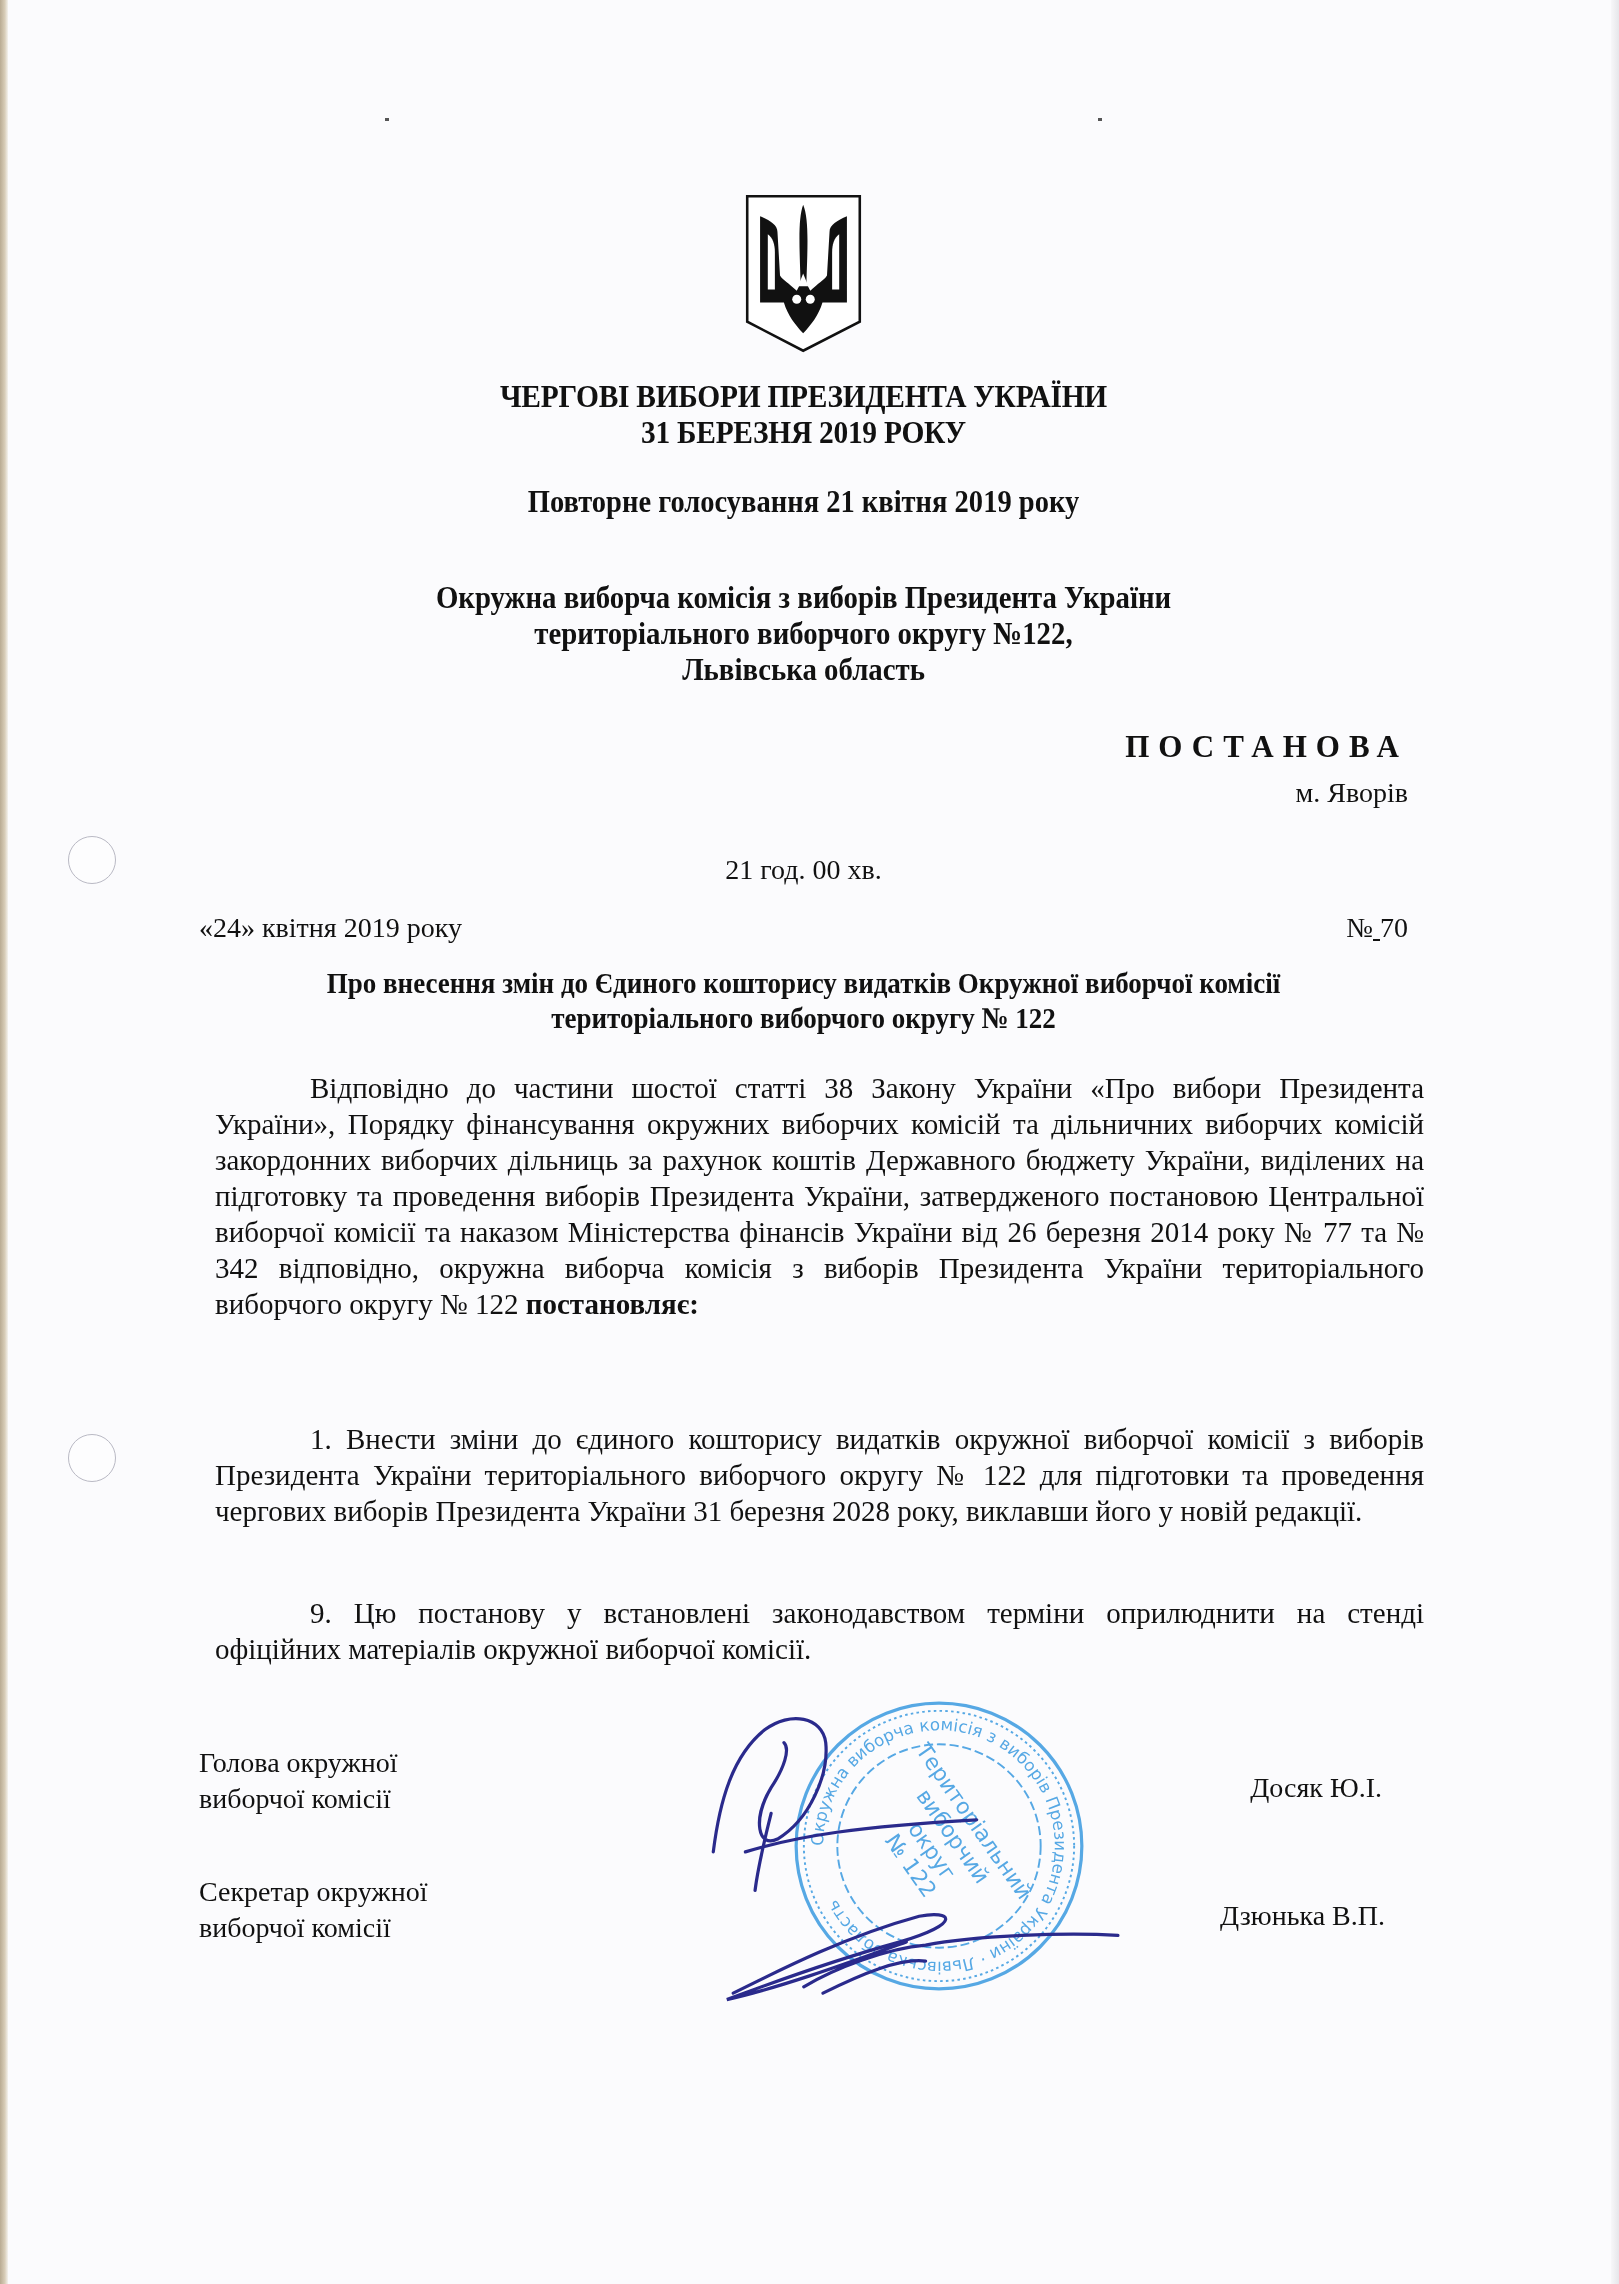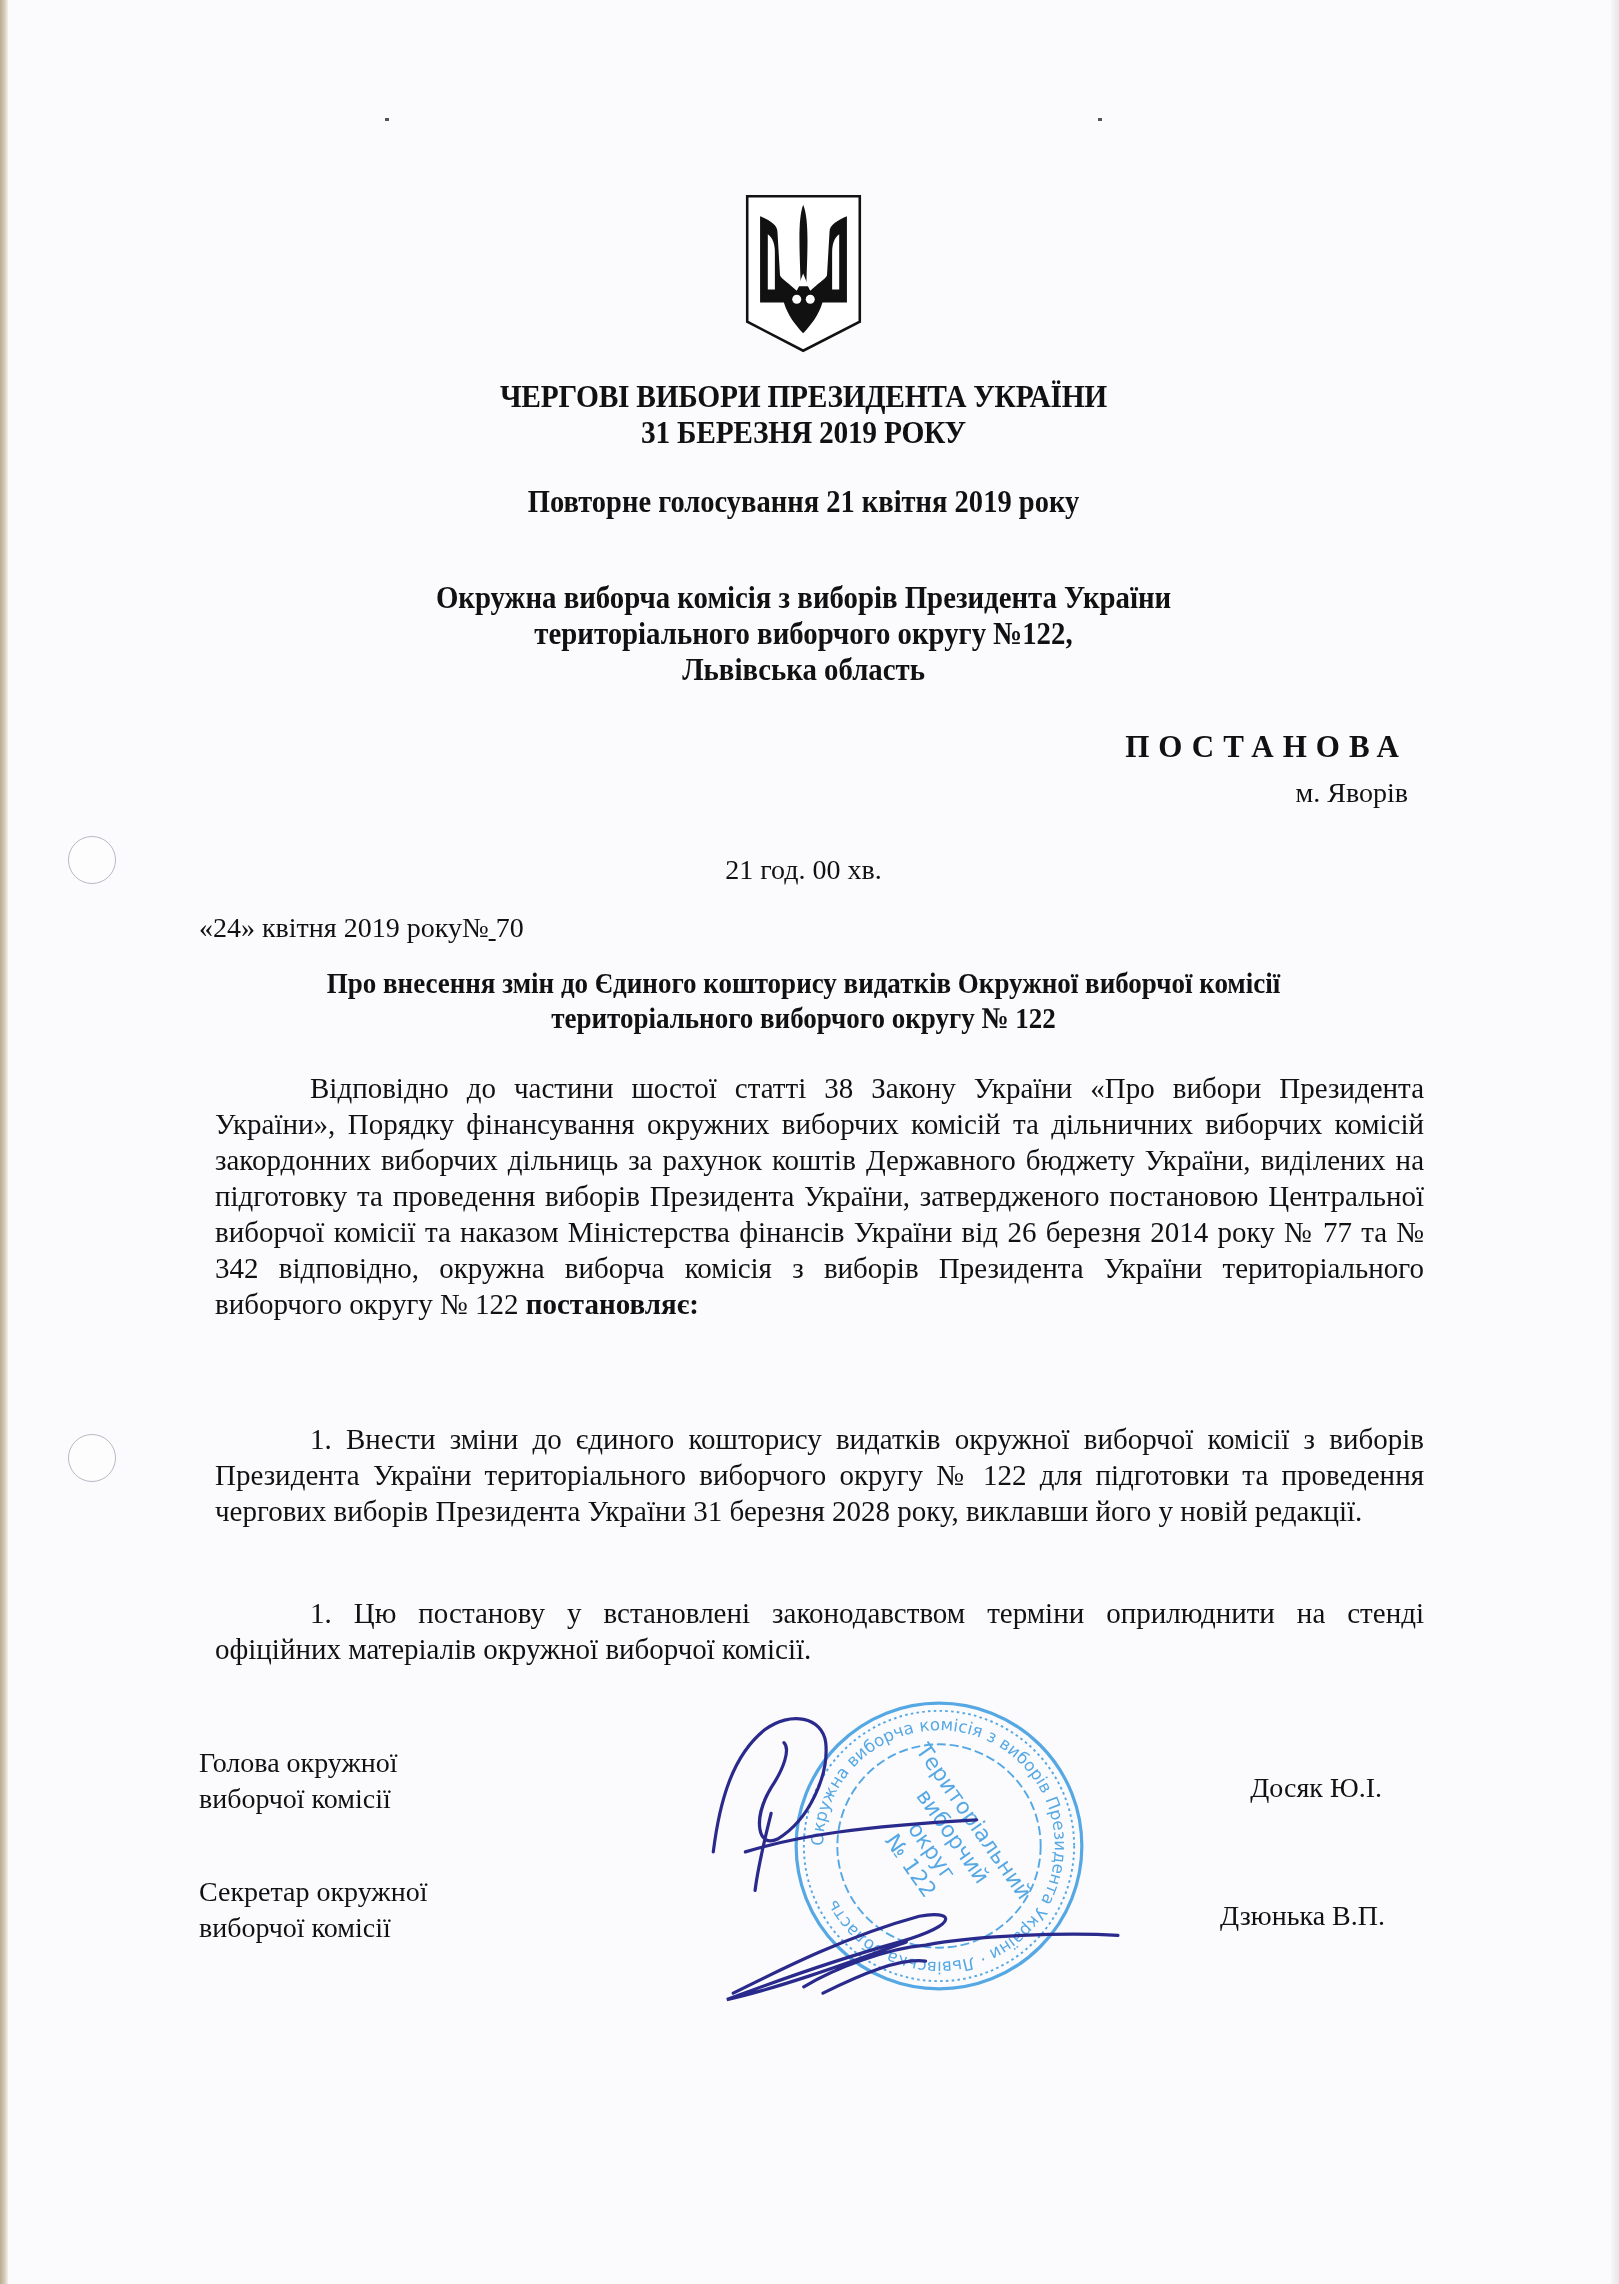--- a/index.html
+++ b/index.html
@@ -44,21 +44,21 @@
     transform: scaleX(0.9); transform-origin: center;
   }
   .doc-type {
     top: 729px; font-weight: bold; font-size: 31px; letter-spacing: 9px; text-align: right;
   }
   .place { top: 777px; font-size: 28px; text-align: right; }
   .time  { top: 854px; font-size: 28px; }
 
   .date-row {
     position: absolute; left: 0; top: 912px; width: 1209px;
-    font-size: 28px; display: flex; 
+    font-size: 28px; display: flex; justify-content: space-between;
   }
   .doc-number .num-underline { text-decoration: underline; }
 
   .subject {
     top: 965px; font-weight: bold; font-size: 30px; line-height: 35px;
     transform: scaleX(0.9); transform-origin: center;
   }
 
   .body-text {
     position: absolute; left: 16px; width: 1209px;
@@ -137,21 +137,21 @@
   <div class="body-text p1">
     <span class="indent"></span><span>Відповідно до частини шостої статті 38 Закону України «Про вибори Президента України», Порядку фінансування окружних виборчих комісій та дільничних виборчих комісій закордонних виборчих дільниць за рахунок коштів Державного бюджету України, виділених на підготовку та проведення виборів Президента України, затвердженого постановою Центральної виборчої комісії та наказом Міністерства фінансів України від 26 березня 2014 року № 77 та № 342 відповідно, окружна виборча комісія з виборів Президента України територіального виборчого округу № 122</span>
     <b>постановляє:</b>
   </div>
 
   <div class="body-text p2">
     <span class="indent"></span><span>1. Внести зміни до єдиного кошторису видатків окружної виборчої комісії з виборів Президента України територіального виборчого округу № 122 для підготовки та проведення чергових виборів Президента України 31 березня 2028 року, виклавши його у новій редакції.</span>
   </div>
 
   <div class="body-text p3">
-    <span class="indent"></span><span>1. Цю постанову у встановлені законодавством терміни оприлюднити на стенді офіційних матеріалів окружної виборчої комісії.</span>
+    <span class="indent"></span><span>9. Цю постанову у встановлені законодавством терміни оприлюднити на стенді офіційних матеріалів окружної виборчої комісії.</span>
   </div>
 
   <div class="sign-block sign-chair">
     <div>Голова окружної</div>
     <div>виборчої комісії</div>
   </div>
   <div class="sign-name name-chair">Досяк Ю.І.</div>
 
   <div class="sign-block sign-secr">
     <div>Секретар окружної</div>

